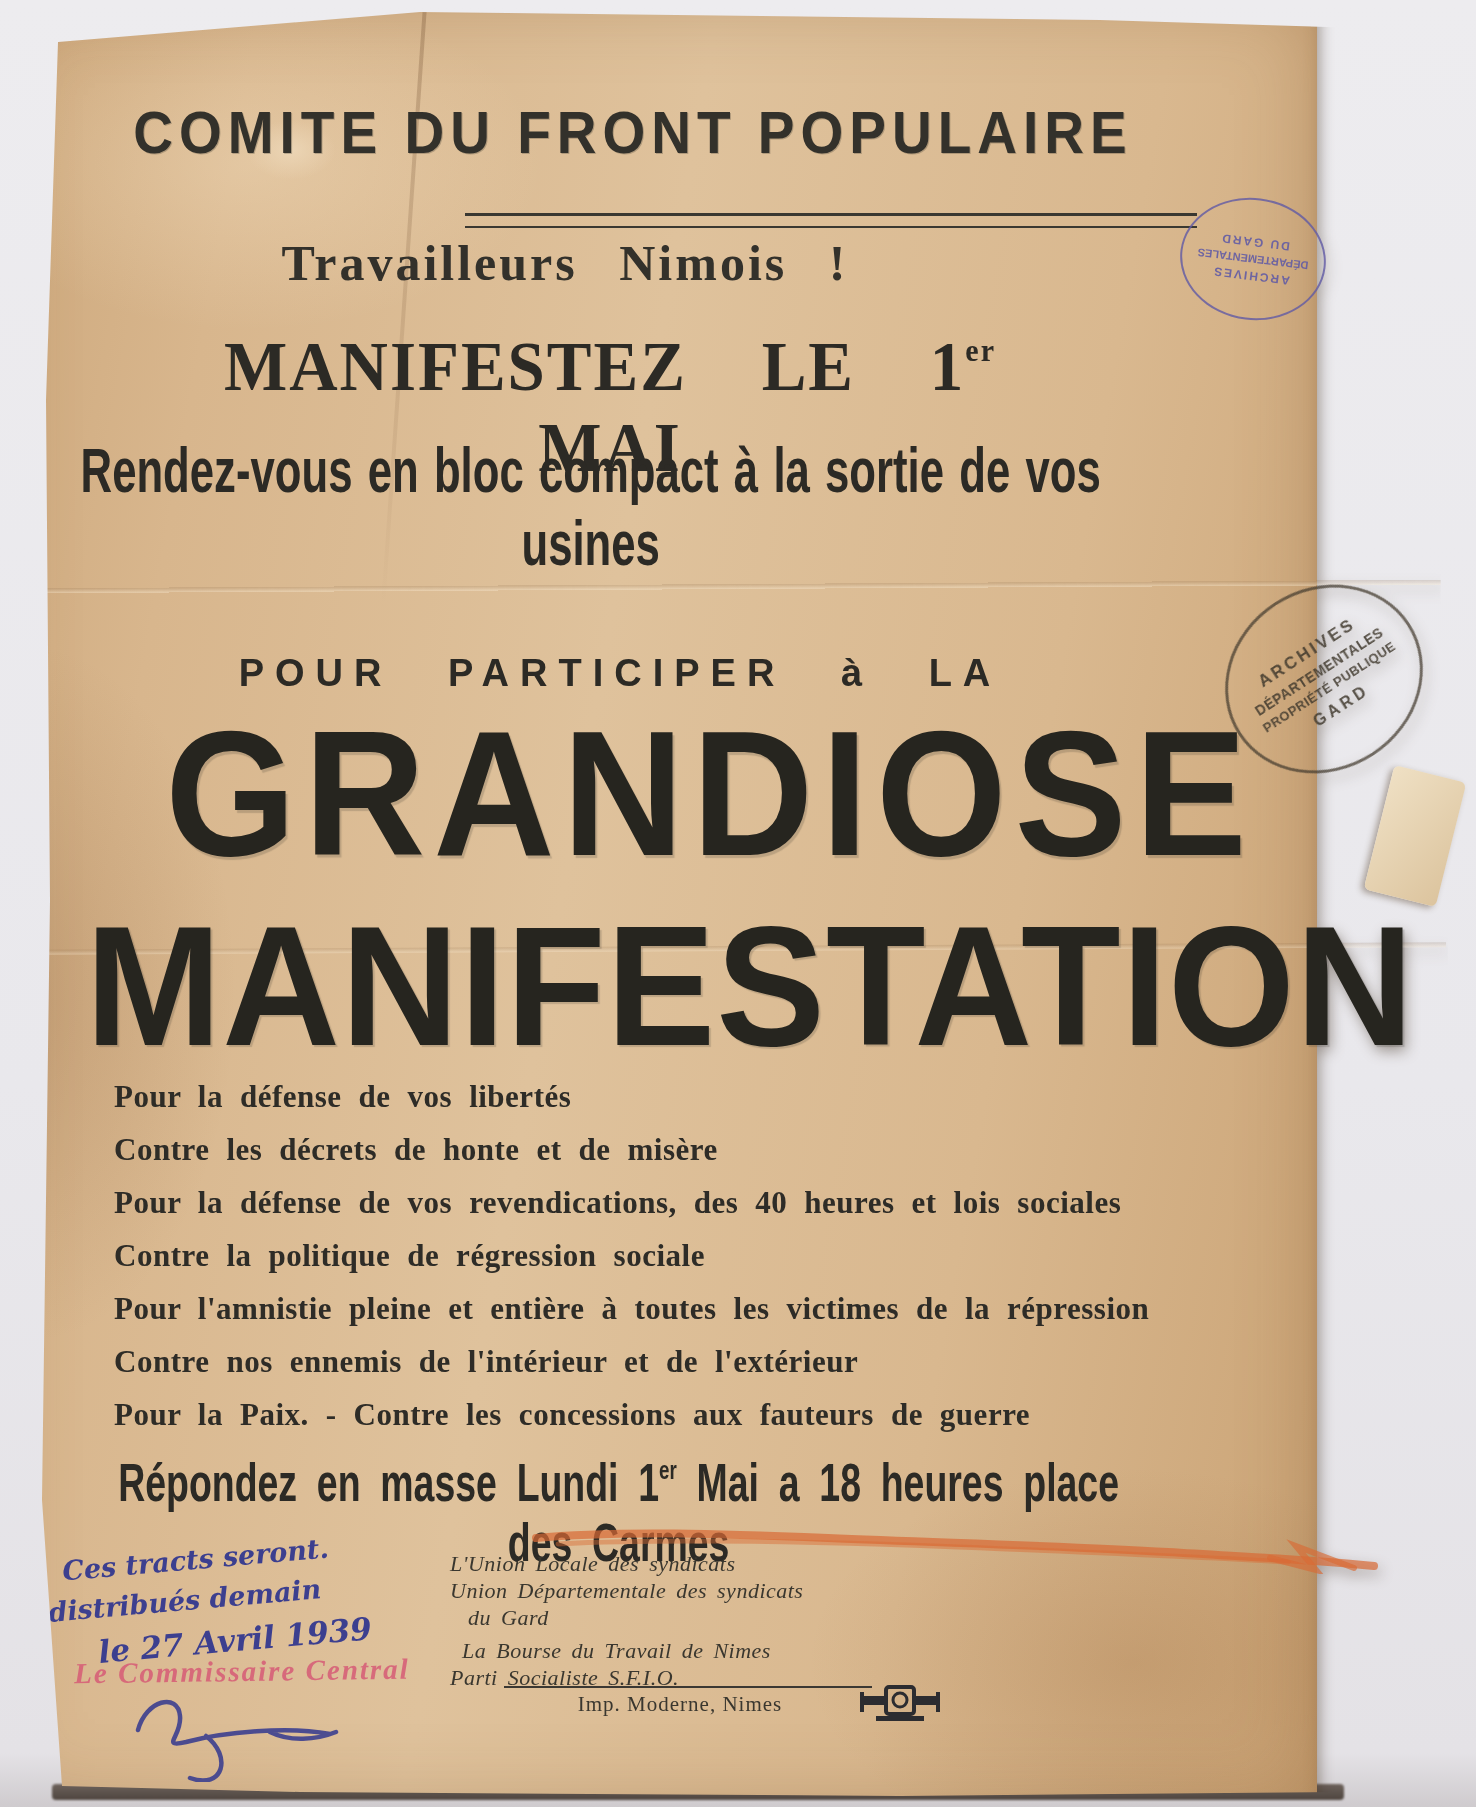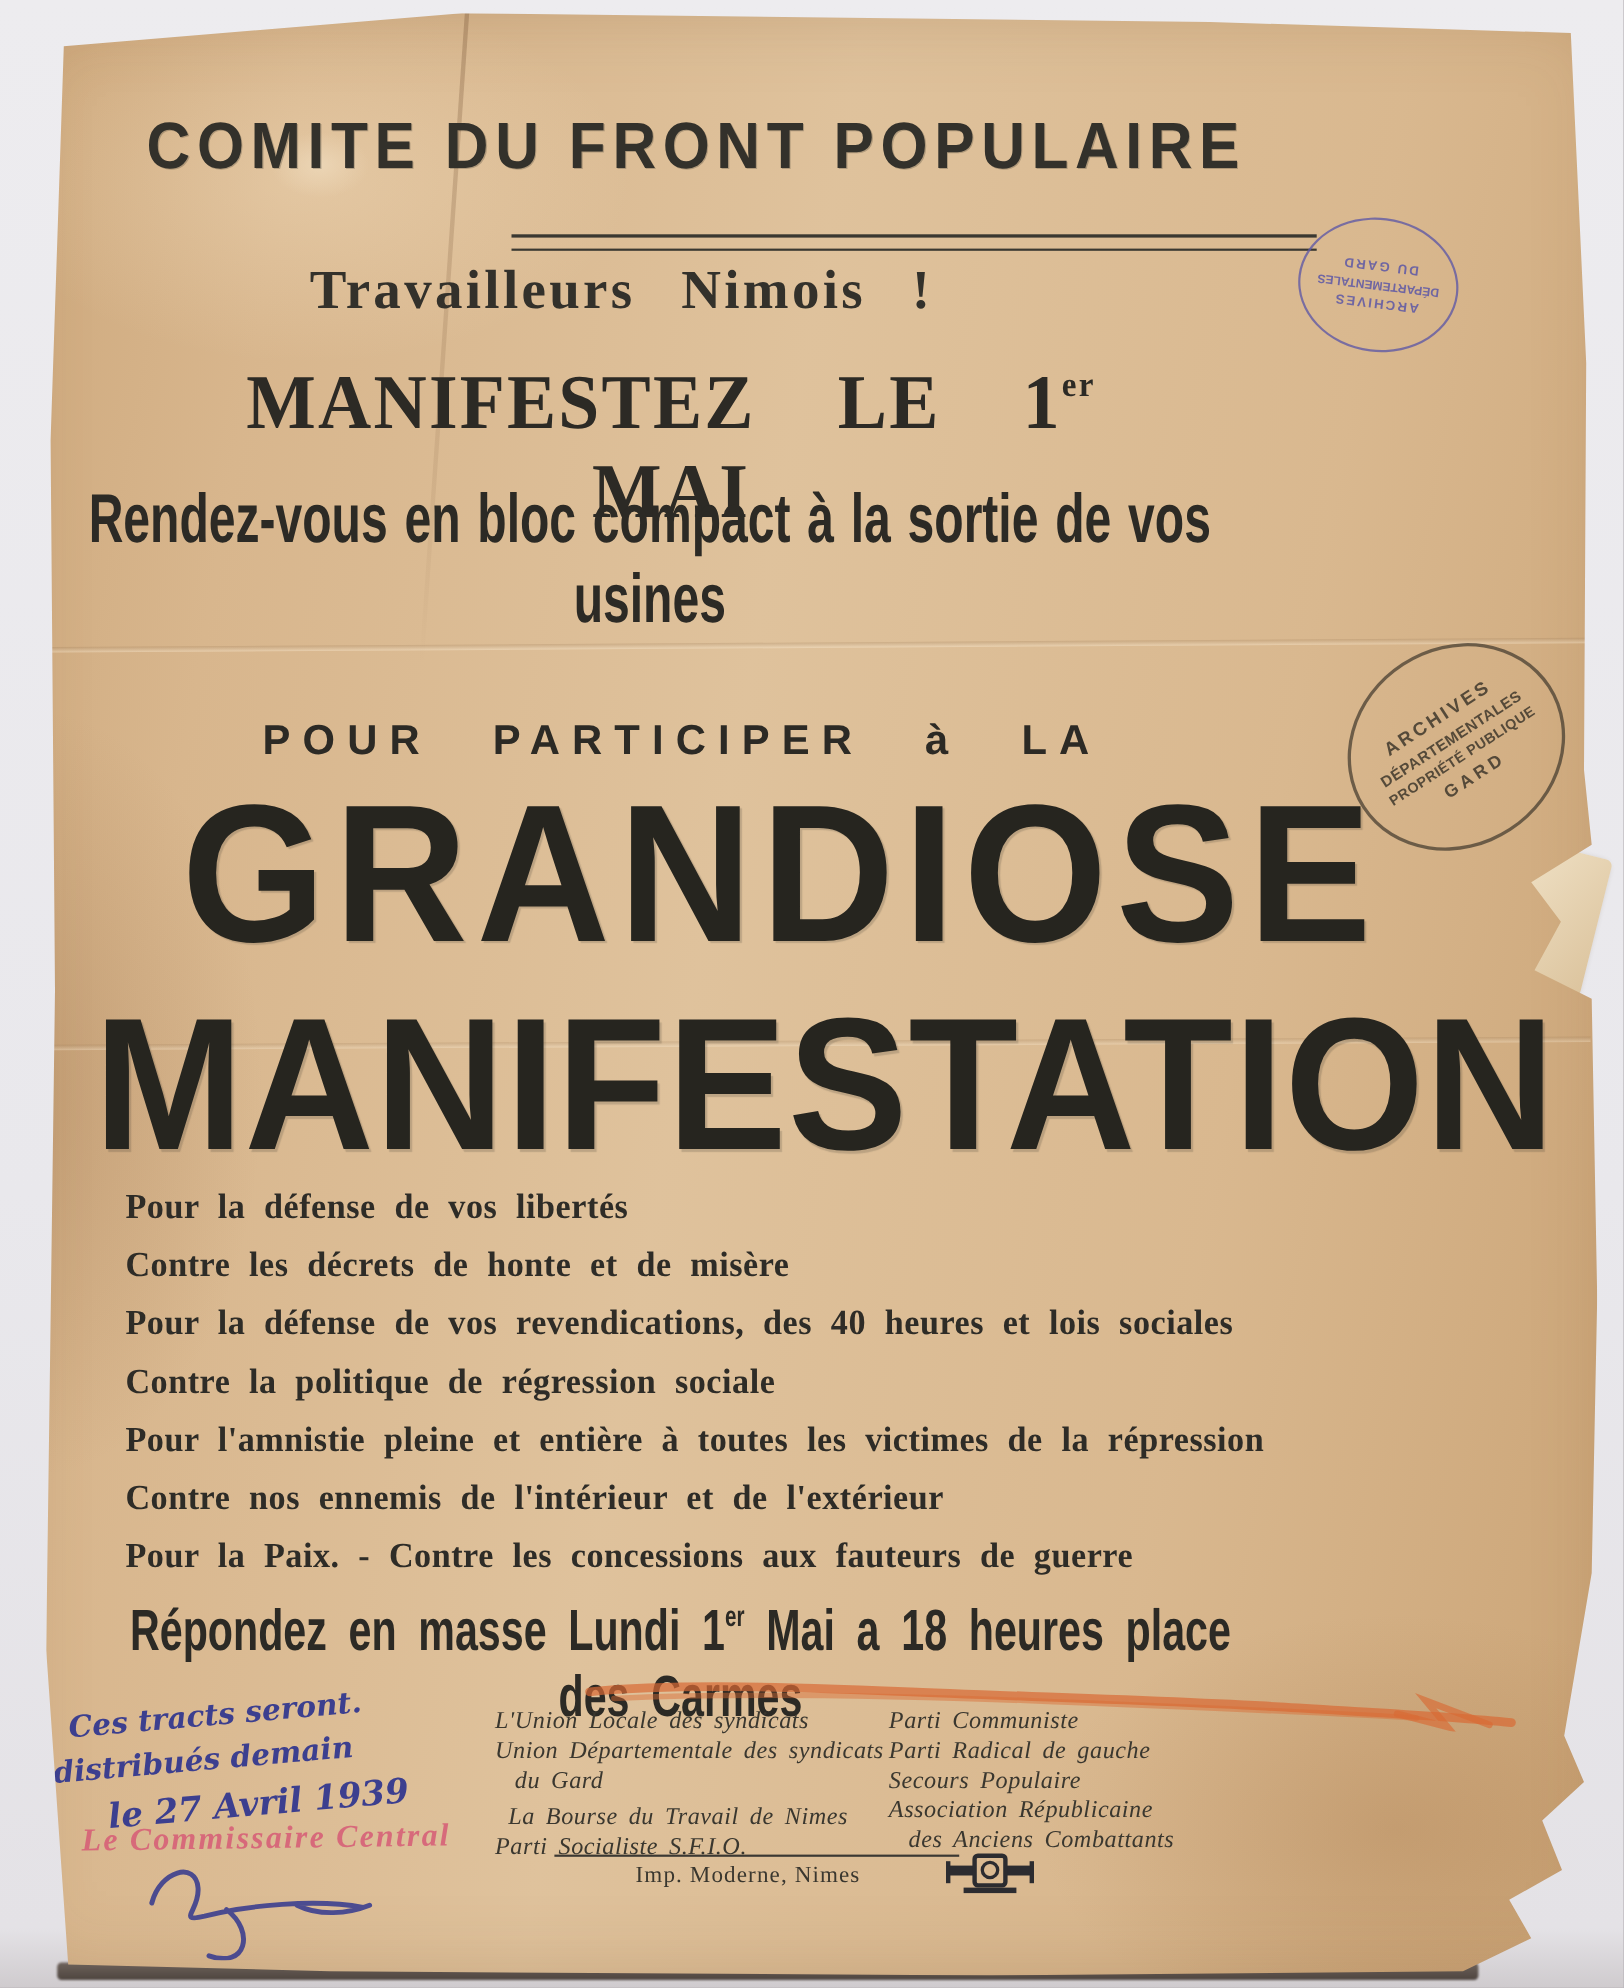--- a/index.html
+++ b/index.html
@@ -9,21 +9,21 @@
     font-family:"Liberation Serif",serif;
   }
   
   .under-shadow{position:absolute;left:52px;top:1784px;width:1292px;height:16px;
     background:linear-gradient(180deg,#6d625b,#4e453f);border-radius:4px;filter:blur(1px);}
   .tear-flap{position:absolute;left:1378px;top:772px;width:74px;height:128px;
     background:linear-gradient(120deg,#efe0c4,#dcc49e);transform:rotate(14deg);
     box-shadow:-3px 3px 6px rgba(90,70,50,.45);border-radius:6px;}
   
   .paper{
-    position:absolute;left:0;top:0;width:1476px;height:1807px;
+    position:absolute;left:0;top:0;width:1317px;height:1807px;
     clip-path:polygon(58px 42px,420px 12px,1100px 20px,1428px 30px,
       1442px 330px,1440px 700px,1447px 768px,1392px 802px,1419px 838px,1395px 882px,1447px 908px,
       1452px 1180px,1447px 1430px,1422px 1578px,1440px 1620px,1402px 1655px,1420px 1700px,
       1372px 1727px,1392px 1762px,1330px 1792px,900px 1796px,300px 1792px,62px 1786px,
       42px 1500px,50px 900px,46px 400px);
     background:
       radial-gradient(ellipse 420px 240px at 19% 9%,rgba(248,230,200,.35),rgba(248,230,200,0) 70%),
       radial-gradient(ellipse 500px 300px at 86% 92%,rgba(150,100,55,.22),rgba(150,100,55,0) 65%),
       radial-gradient(ellipse 300px 500px at 2% 55%,rgba(140,95,55,.25),rgba(140,95,55,0) 70%),
       linear-gradient(100deg,#cda87c 0%,#d8b68d 16%,#dfc29c 44%,#d9b88f 72%,#caa375 100%);
@@ -156,27 +156,20 @@
       <path d="M742,36 l46,12 l-20,-24 l58,22" fill="none" stroke="#d96a34" stroke-width="6" stroke-linecap="round" opacity="0.65"></path>
     </svg>
 
     <div class="orgcol left">
       <div class="org">L'Union Locale des syndicats</div>
       <div class="org">Union Départementale des syndicats</div>
       <div class="org ind-sm">du Gard</div>
       <div class="org ind-xs gap">La Bourse du Travail de Nimes</div>
       <div class="org">Parti Socialiste S.F.I.O.</div>
     </div>
-    <div class="orgcol right">
-      <div class="org">Parti Communiste</div>
-      <div class="org">Parti Radical de gauche</div>
-      <div class="org">Secours Populaire</div>
-      <div class="org">Association Républicaine</div>
-      <div class="org ind-sm">des Anciens Combattants</div>
-    </div>
 
     <div class="imprule"></div>
     <div class="blk imprint">Imp. Moderne, Nimes</div>
     <svg class="ornament" width="80" height="46" viewBox="0 0 80 46">
       <g fill="#2c2c30">
         <rect x="0" y="12" width="4" height="20"></rect>
         <rect x="76" y="12" width="4" height="20"></rect>
         <rect x="3" y="16" width="22" height="9"></rect>
         <rect x="55" y="16" width="22" height="9"></rect>
         <rect x="26" y="7" width="28" height="27" rx="3" fill="none" stroke="#2c2c30" stroke-width="4"></rect>

